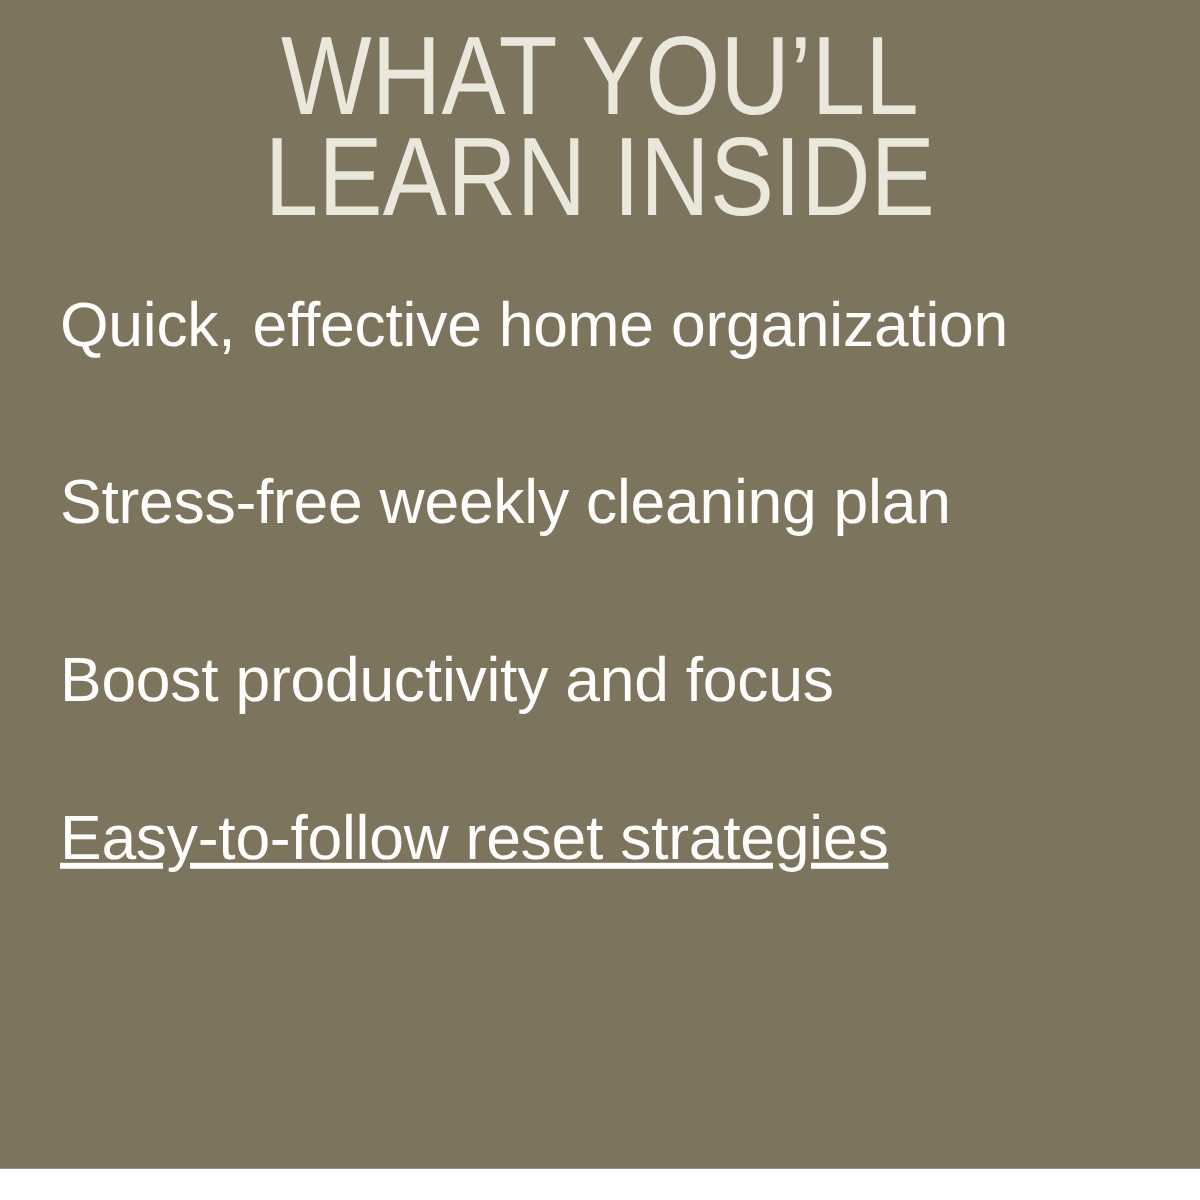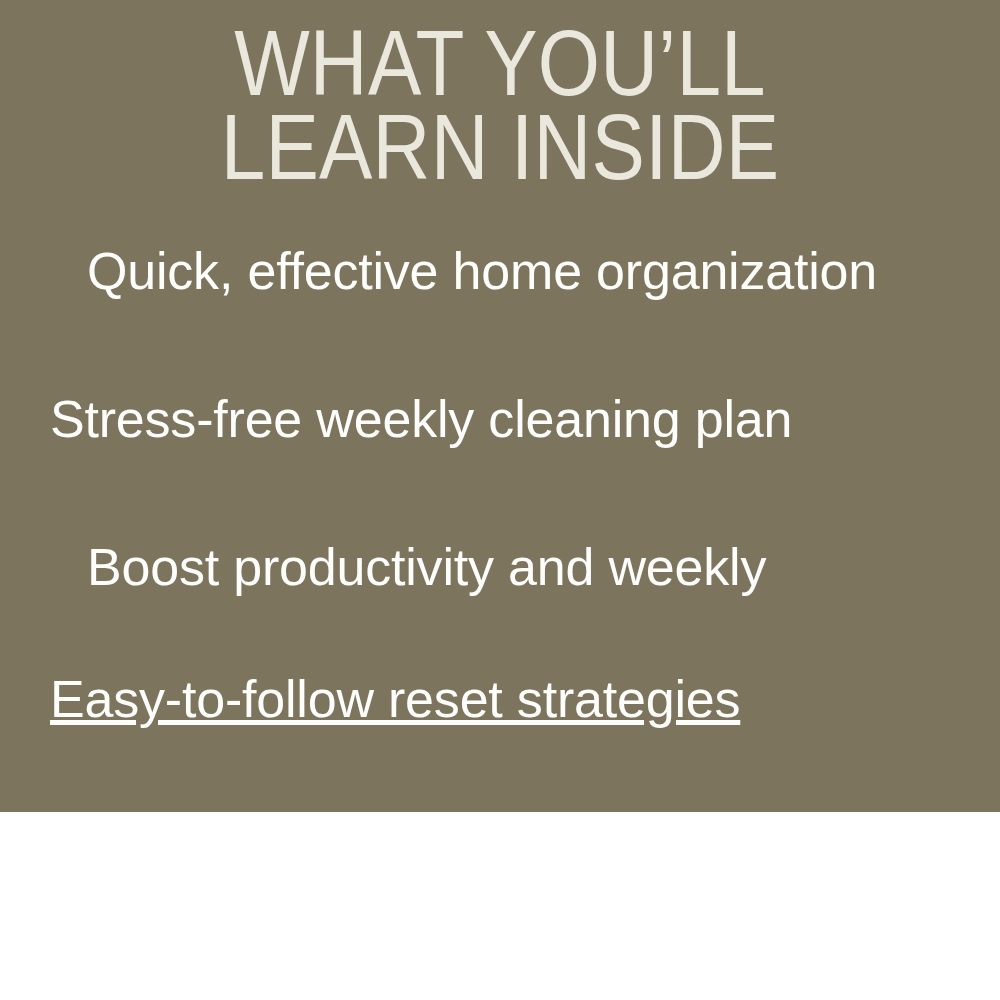--- a/index.html
+++ b/index.html
@@ -13,21 +13,21 @@
     height: 1000px;
     overflow: hidden;
     font-family: "Liberation Sans", "DejaVu Sans", sans-serif;
     -webkit-font-smoothing: antialiased;
   }
 
   .slide {
     position: relative;
     box-sizing: border-box;
     width: 1000px;
-    height: 812px;
+    height: 974px;
     background: #7D745E;
     overflow: hidden;
   }
 
   
   .heading {
     position: absolute;
     left: 0;
     top: 0;
     width: 1000px;
@@ -66,21 +66,21 @@
     height: 70px;
     line-height: 70px;
     color: #FDFDFB;
     font-family: "Liberation Sans", "DejaVu Sans", sans-serif;
     font-weight: 300;
     font-size: 52px;
     letter-spacing: -0.2px;
     white-space: nowrap;
   }
 
-  .benefit.align-left  { text-align: left; margin-left: 37px; }
+  .benefit.align-left  { text-align: left; }
   .benefit.align-right { text-align: left; }
 
   .benefit-1 { top: 0px; }
   .benefit-2 { top: 148px; }
   .benefit-3 { top: 296px; }
   .benefit-4 { top: 428px; text-decoration: underline; }
   .benefit-5 { top: 592px; }
 </style>
 </head>
 <body>
@@ -91,20 +91,20 @@
     <span class="heading-line">WHAT YOU’LL</span>
     <span class="heading-line">LEARN INSIDE</span>
   </div>
 
   <div class="benefits">
 
     <div class="benefit benefit-1 align-left">Quick, effective home organization</div>
 
     <div class="benefit benefit-2 align-right">Stress-free weekly cleaning plan</div>
 
-    <div class="benefit benefit-3 align-left">Boost productivity and weekly</div>
+    <div class="benefit benefit-3 align-left">Boost productivity and focus</div>
 
     <div class="benefit benefit-4 align-right">Easy-to-follow reset strategies</div>
 
 
   </div>
 
 </div>
 
 </body></html>

